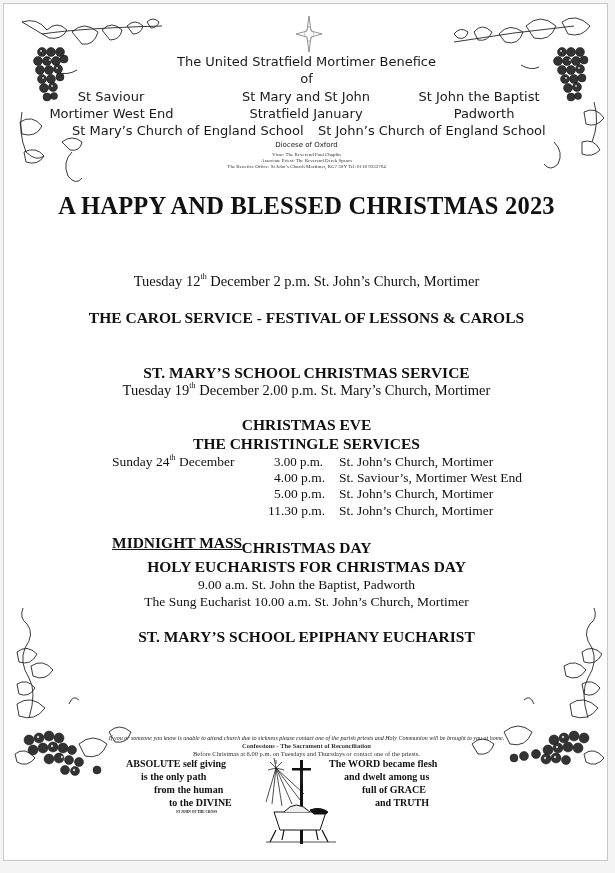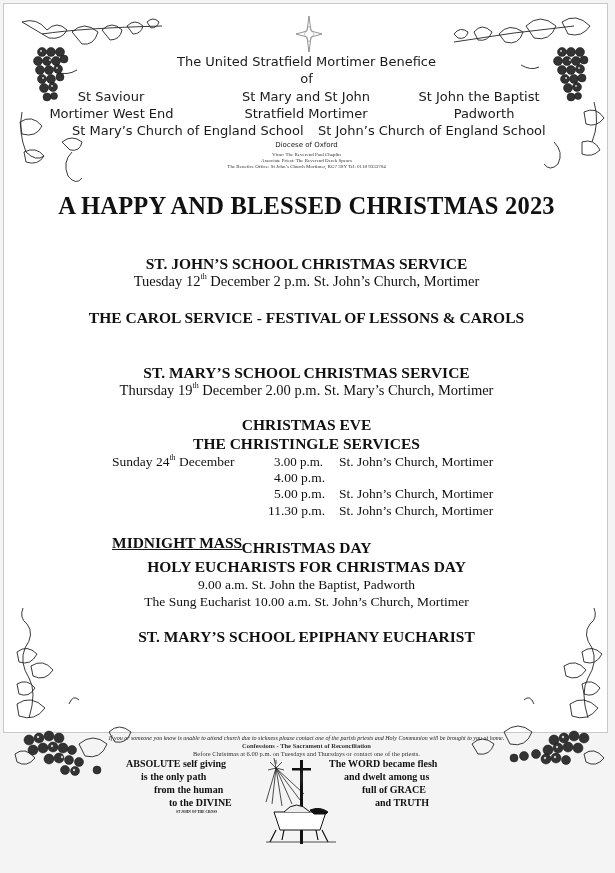--- a/index.html
+++ b/index.html
@@ -1,21 +1,21 @@
 <!DOCTYPE html>
 <html><head>
 <meta charset="utf-8">
 <style>
   html, body { margin: 0; padding: 0; }
   body {
     width: 615px; height: 873px; background: #f4f4f4; position: relative; overflow: hidden;
     font-family: "Liberation Serif", serif; color: #111;
   }
   .page {
-    position: absolute; left: 3px; top: 3px; width: 605px; height: 730px;
+    position: absolute; left: 3px; top: 3px; width: 605px; height: 858px;
     background: #fff; border: 1px solid #c8c8c8; box-sizing: border-box;
   }
   .abs { position: absolute; white-space: nowrap; }
   .sans { font-family: "DejaVu Sans", sans-serif; }
   .center { left: 0; width: 605px; text-align: center; }
   .hdr { font-size: 13px; color: #1a1a1a; }
   .tiny { font-size: 5px; color: #333; }
   .tiny7 { font-size: 6.5px; color: #333; }
   .title { font-weight: bold; font-size: 24.5px; letter-spacing: 0.2px; }
   .sec { font-weight: bold; font-size: 15.5px; }
@@ -196,48 +196,48 @@
   </svg>
 
   <div class="abs center sans hdr" style="top:50px">The United Stratfield Mortimer Benefice</div>
   <div class="abs center sans hdr" style="top:67px">of</div>
 
   <div class="abs sans hdr" style="left:52px;top:85px;width:110px;text-align:center">St Saviour</div>
   <div class="abs sans hdr" style="left:232px;top:85px;width:140px;text-align:center">St Mary and St John</div>
   <div class="abs sans hdr" style="left:405px;top:85px;width:140px;text-align:center">St John the Baptist</div>
 
   <div class="abs sans hdr" style="left:40px;top:102px;width:135px;text-align:center">Mortimer West End</div>
-  <div class="abs sans hdr" style="left:232px;top:102px;width:140px;text-align:center">Stratfield Mortimer</div>
+  <div class="abs sans hdr" style="left:232px;top:102px;width:140px;text-align:center">Stratfield January</div>
   <div class="abs sans hdr" style="left:425px;top:102px;width:110px;text-align:center">Padworth</div>
 
   <div class="abs sans hdr" style="left:314px;top:119px">St John’s Church of England School</div>
   <div class="abs sans hdr" style="left:68px;top:119px">St Mary’s Church of England School</div>
 
   <div class="abs center sans" style="top:137px;font-size:7px;color:#222">Diocese of Oxford</div>
   <div class="abs center tiny" style="top:148px">Vicar: The Reverend Paul Chaplin</div>
   <div class="abs center tiny" style="top:154px">Associate Priest: The Reverend Derek Spears</div>
   <div class="abs center tiny" style="top:160px">The Benefice Office:  St John’s Church Mortimer, RG7 3SY Tel: 0118 9333704</div>
 
   <div class="abs center title" style="top:188px">A HAPPY AND BLESSED CHRISTMAS 2023</div>
 
-  <div class="abs center sec" style="top:251px">ST. JOHN’S SCHOOL CHRISTMAS SERVICE</div>
   <div class="abs center line" style="top:269px"><span>Tuesday 12</span><sup>th</sup><span> December   2 p.m.  St. John’s Church, Mortimer</span></div>
 
   <div class="abs center sec" style="top:305px">THE CAROL SERVICE - FESTIVAL OF LESSONS &amp; CAROLS</div>
 
   <div class="abs center sec" style="top:360px">ST. MARY’S SCHOOL CHRISTMAS SERVICE</div>
-  <div class="abs center line" style="top:378px"><span>Thursday 19</span><sup>th</sup><span> December   2.00 p.m.   St. Mary’s Church, Mortimer</span></div>
+  <div class="abs center line" style="top:378px"><span>Tuesday 19</span><sup>th</sup><span> December   2.00 p.m.   St. Mary’s Church, Mortimer</span></div>
 
   <div class="abs center sec" style="top:412px">CHRISTMAS EVE</div>
   <div class="abs center sec" style="top:431px">THE CHRISTINGLE SERVICES</div>
 
   <div class="abs line" style="left:108px;top:450px;font-size:13.5px"><span>Sunday 24</span><sup>th</sup><span> December</span></div>
   <div class="abs line" style="left:270px;top:450px;font-size:13px">3.00 p.m.</div>
   <div class="abs line" style="left:335px;top:450px;font-size:13.5px">St. John’s Church, Mortimer</div>
   <div class="abs line" style="left:270px;top:466px;font-size:13.5px">4.00 p.m.</div>
+  <div class="abs line" style="left:335px;top:466px;font-size:13.5px">St. Saviour’s, Mortimer West End</div>
   <div class="abs line" style="left:270px;top:482px;font-size:13.5px">5.00 p.m.</div>
   <div class="abs line" style="left:335px;top:482px;font-size:13.5px">St. John’s Church, Mortimer</div>
 
   <div class="abs ul" style="left:108px;top:498px">MIDNIGHT MASS</div>
   <div class="abs line" style="left:264px;top:499px;font-size:13.5px">11.30 p.m.</div>
   <div class="abs line" style="left:335px;top:499px;font-size:13.5px">St. John’s Church, Mortimer</div>
 
   <div class="abs center sec" style="top:554px">HOLY EUCHARISTS FOR CHRISTMAS DAY</div>
   <div class="abs center sec" style="top:535px">CHRISTMAS DAY</div>
   <div class="abs center line" style="top:573px;font-size:13.5px">9.00 a.m.   St. John the Baptist, Padworth</div>

